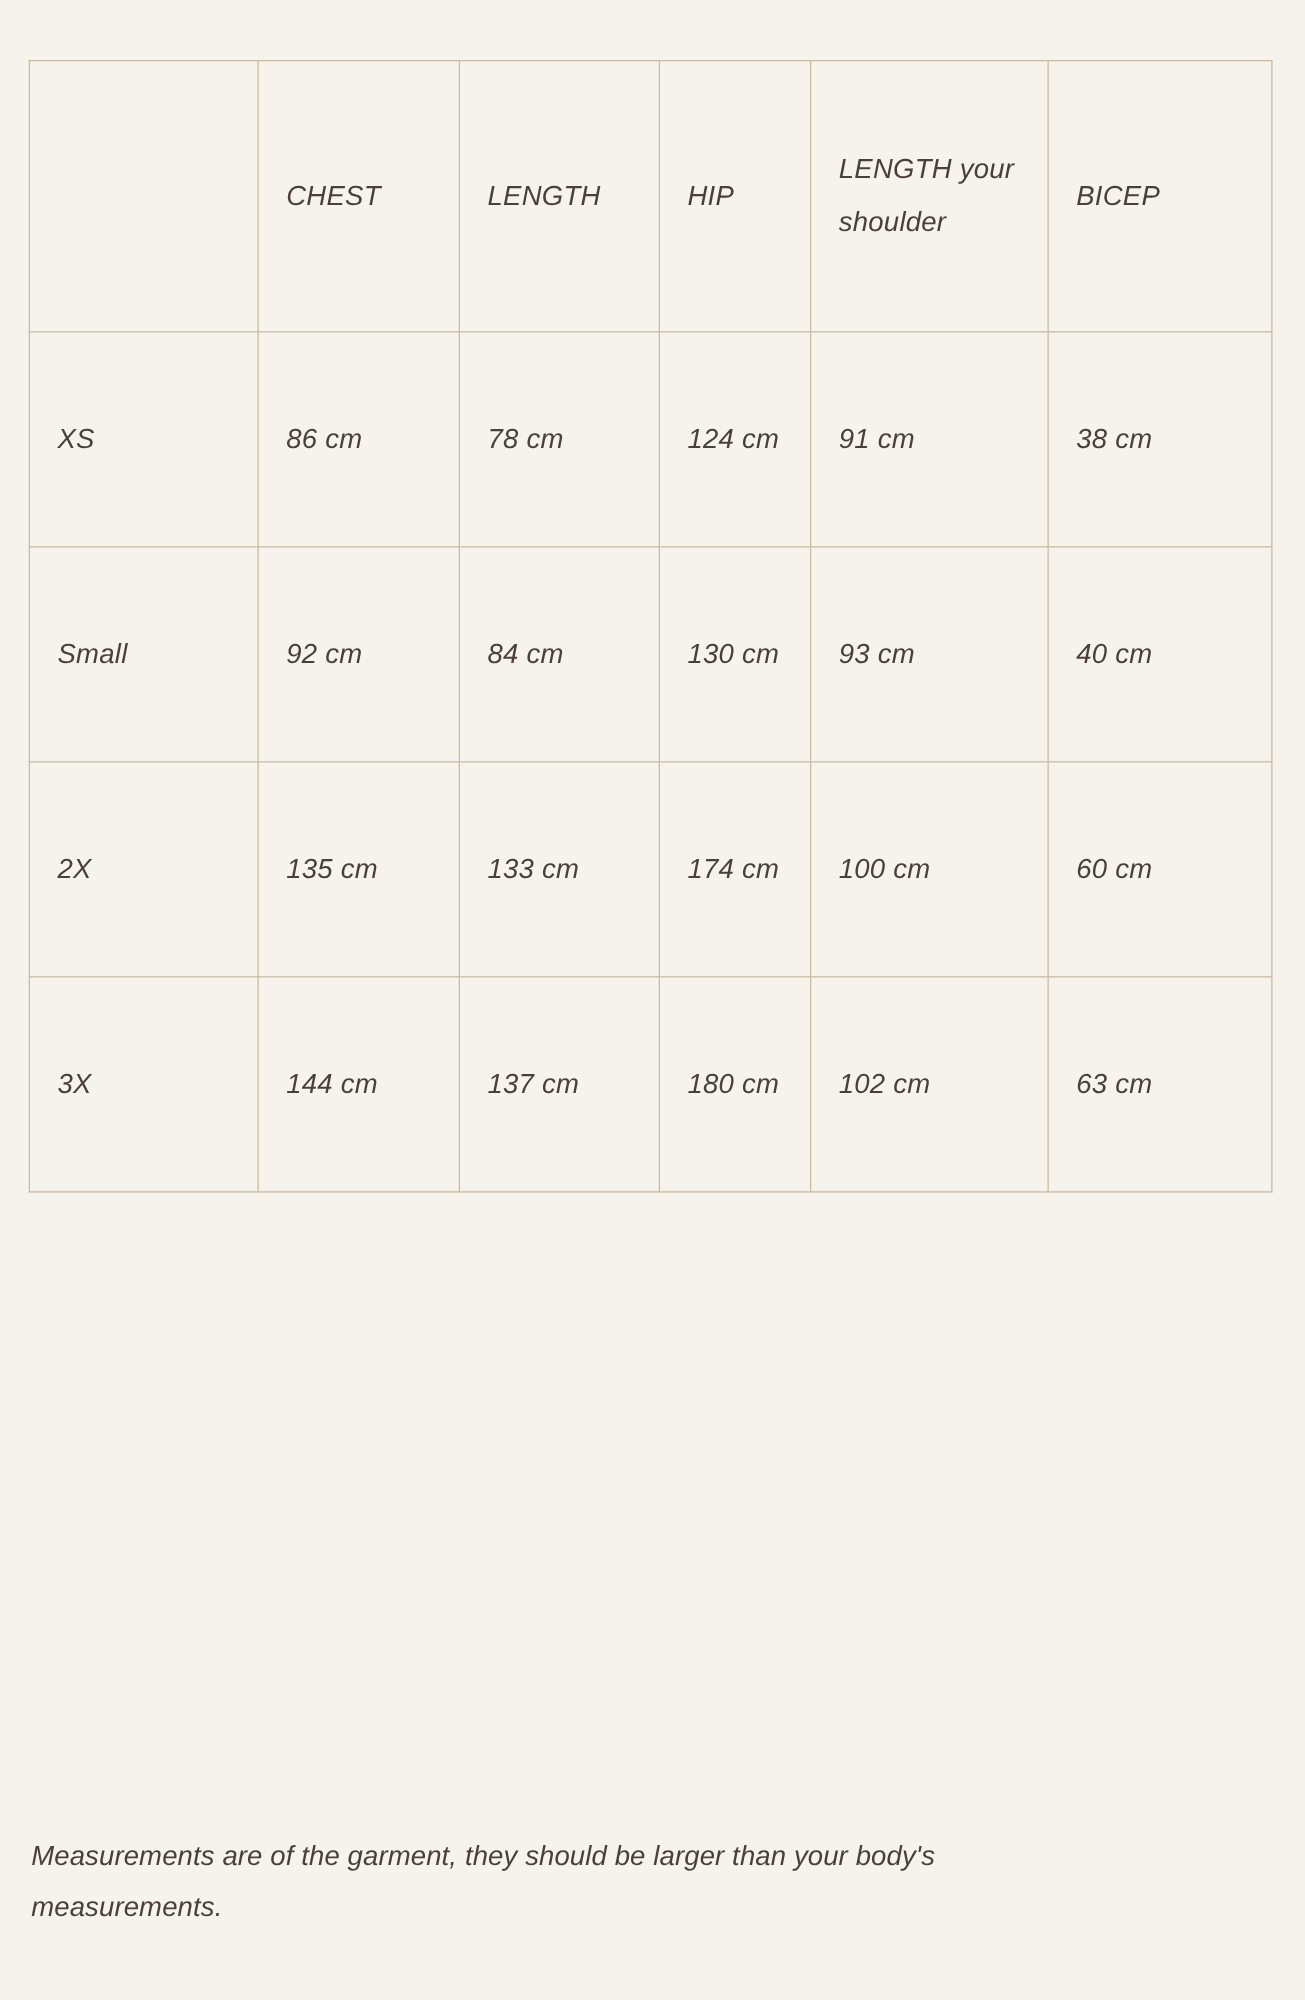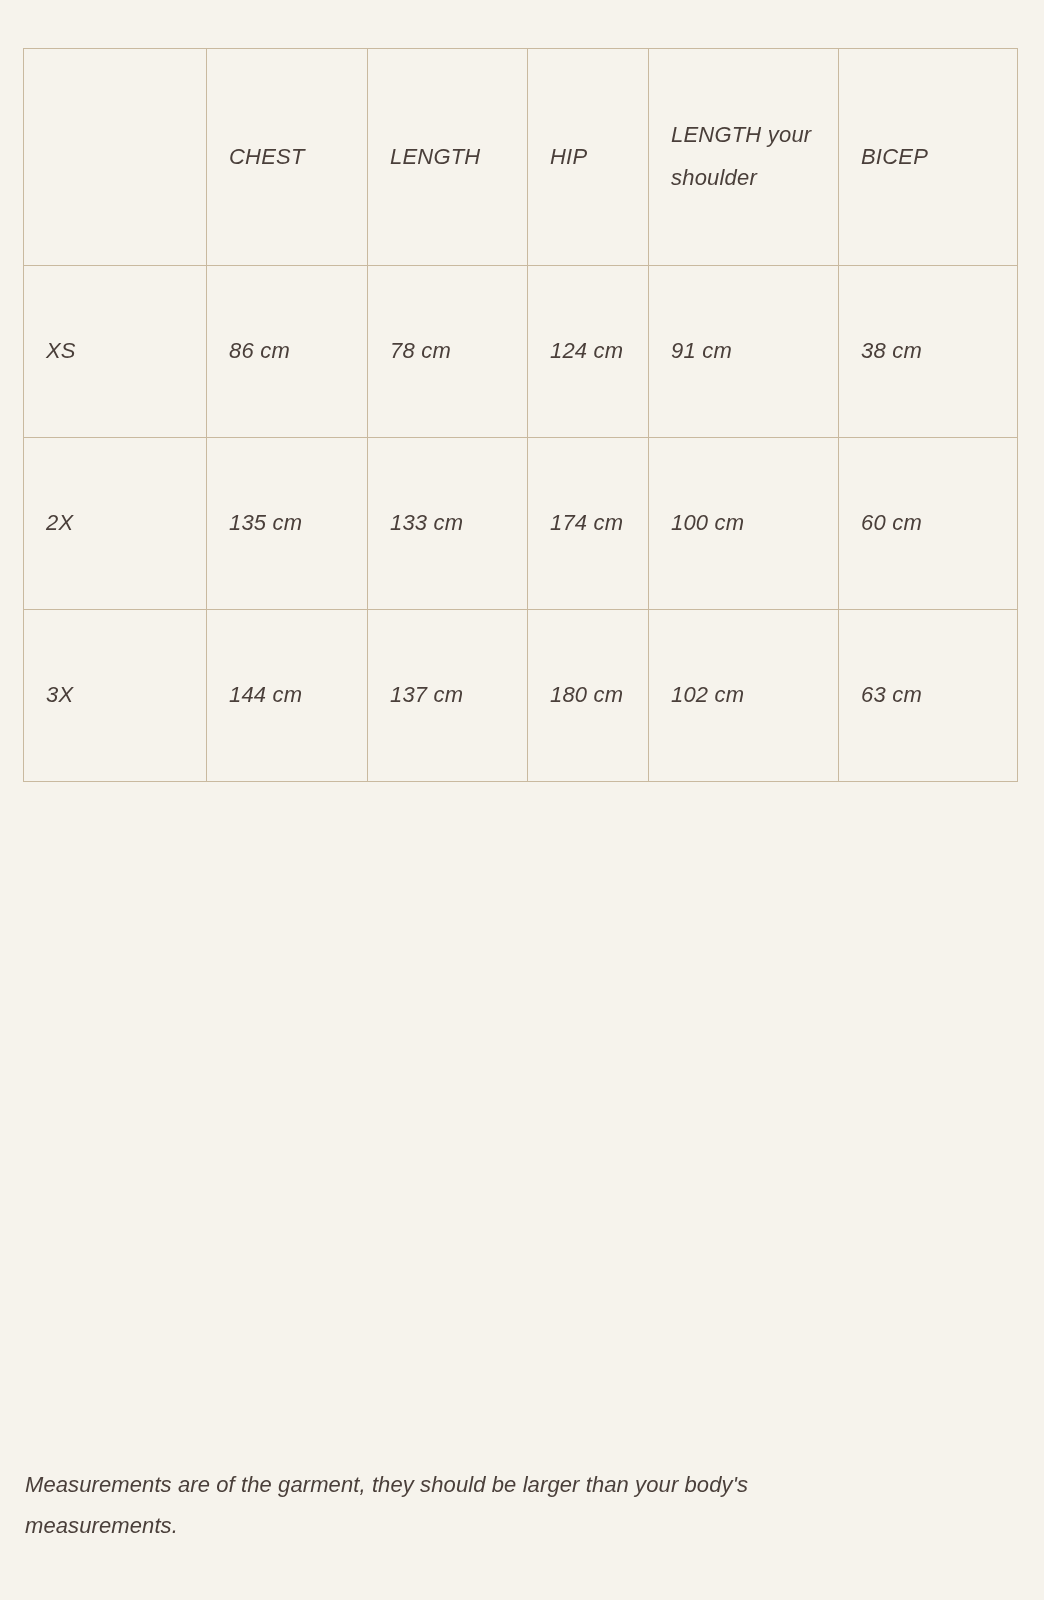--- a/index.html
+++ b/index.html
@@ -109,20 +109,28 @@
       <tbody>
         <tr>
           <td>XS</td>
           <td>86 cm</td>
           <td>78 cm</td>
           <td>124 cm</td>
           <td>91 cm</td>
           <td>38 cm</td>
         </tr>
         <tr>
+          <td>Small</td>
+          <td>92 cm</td>
+          <td>84 cm</td>
+          <td>130 cm</td>
+          <td>93 cm</td>
+          <td>40 cm</td>
+        </tr>
+        <tr>
           <td>2X</td>
           <td>135 cm</td>
           <td>133 cm</td>
           <td>174 cm</td>
           <td>100 cm</td>
           <td>60 cm</td>
         </tr>
         <tr>
           <td>3X</td>
           <td>144 cm</td>

